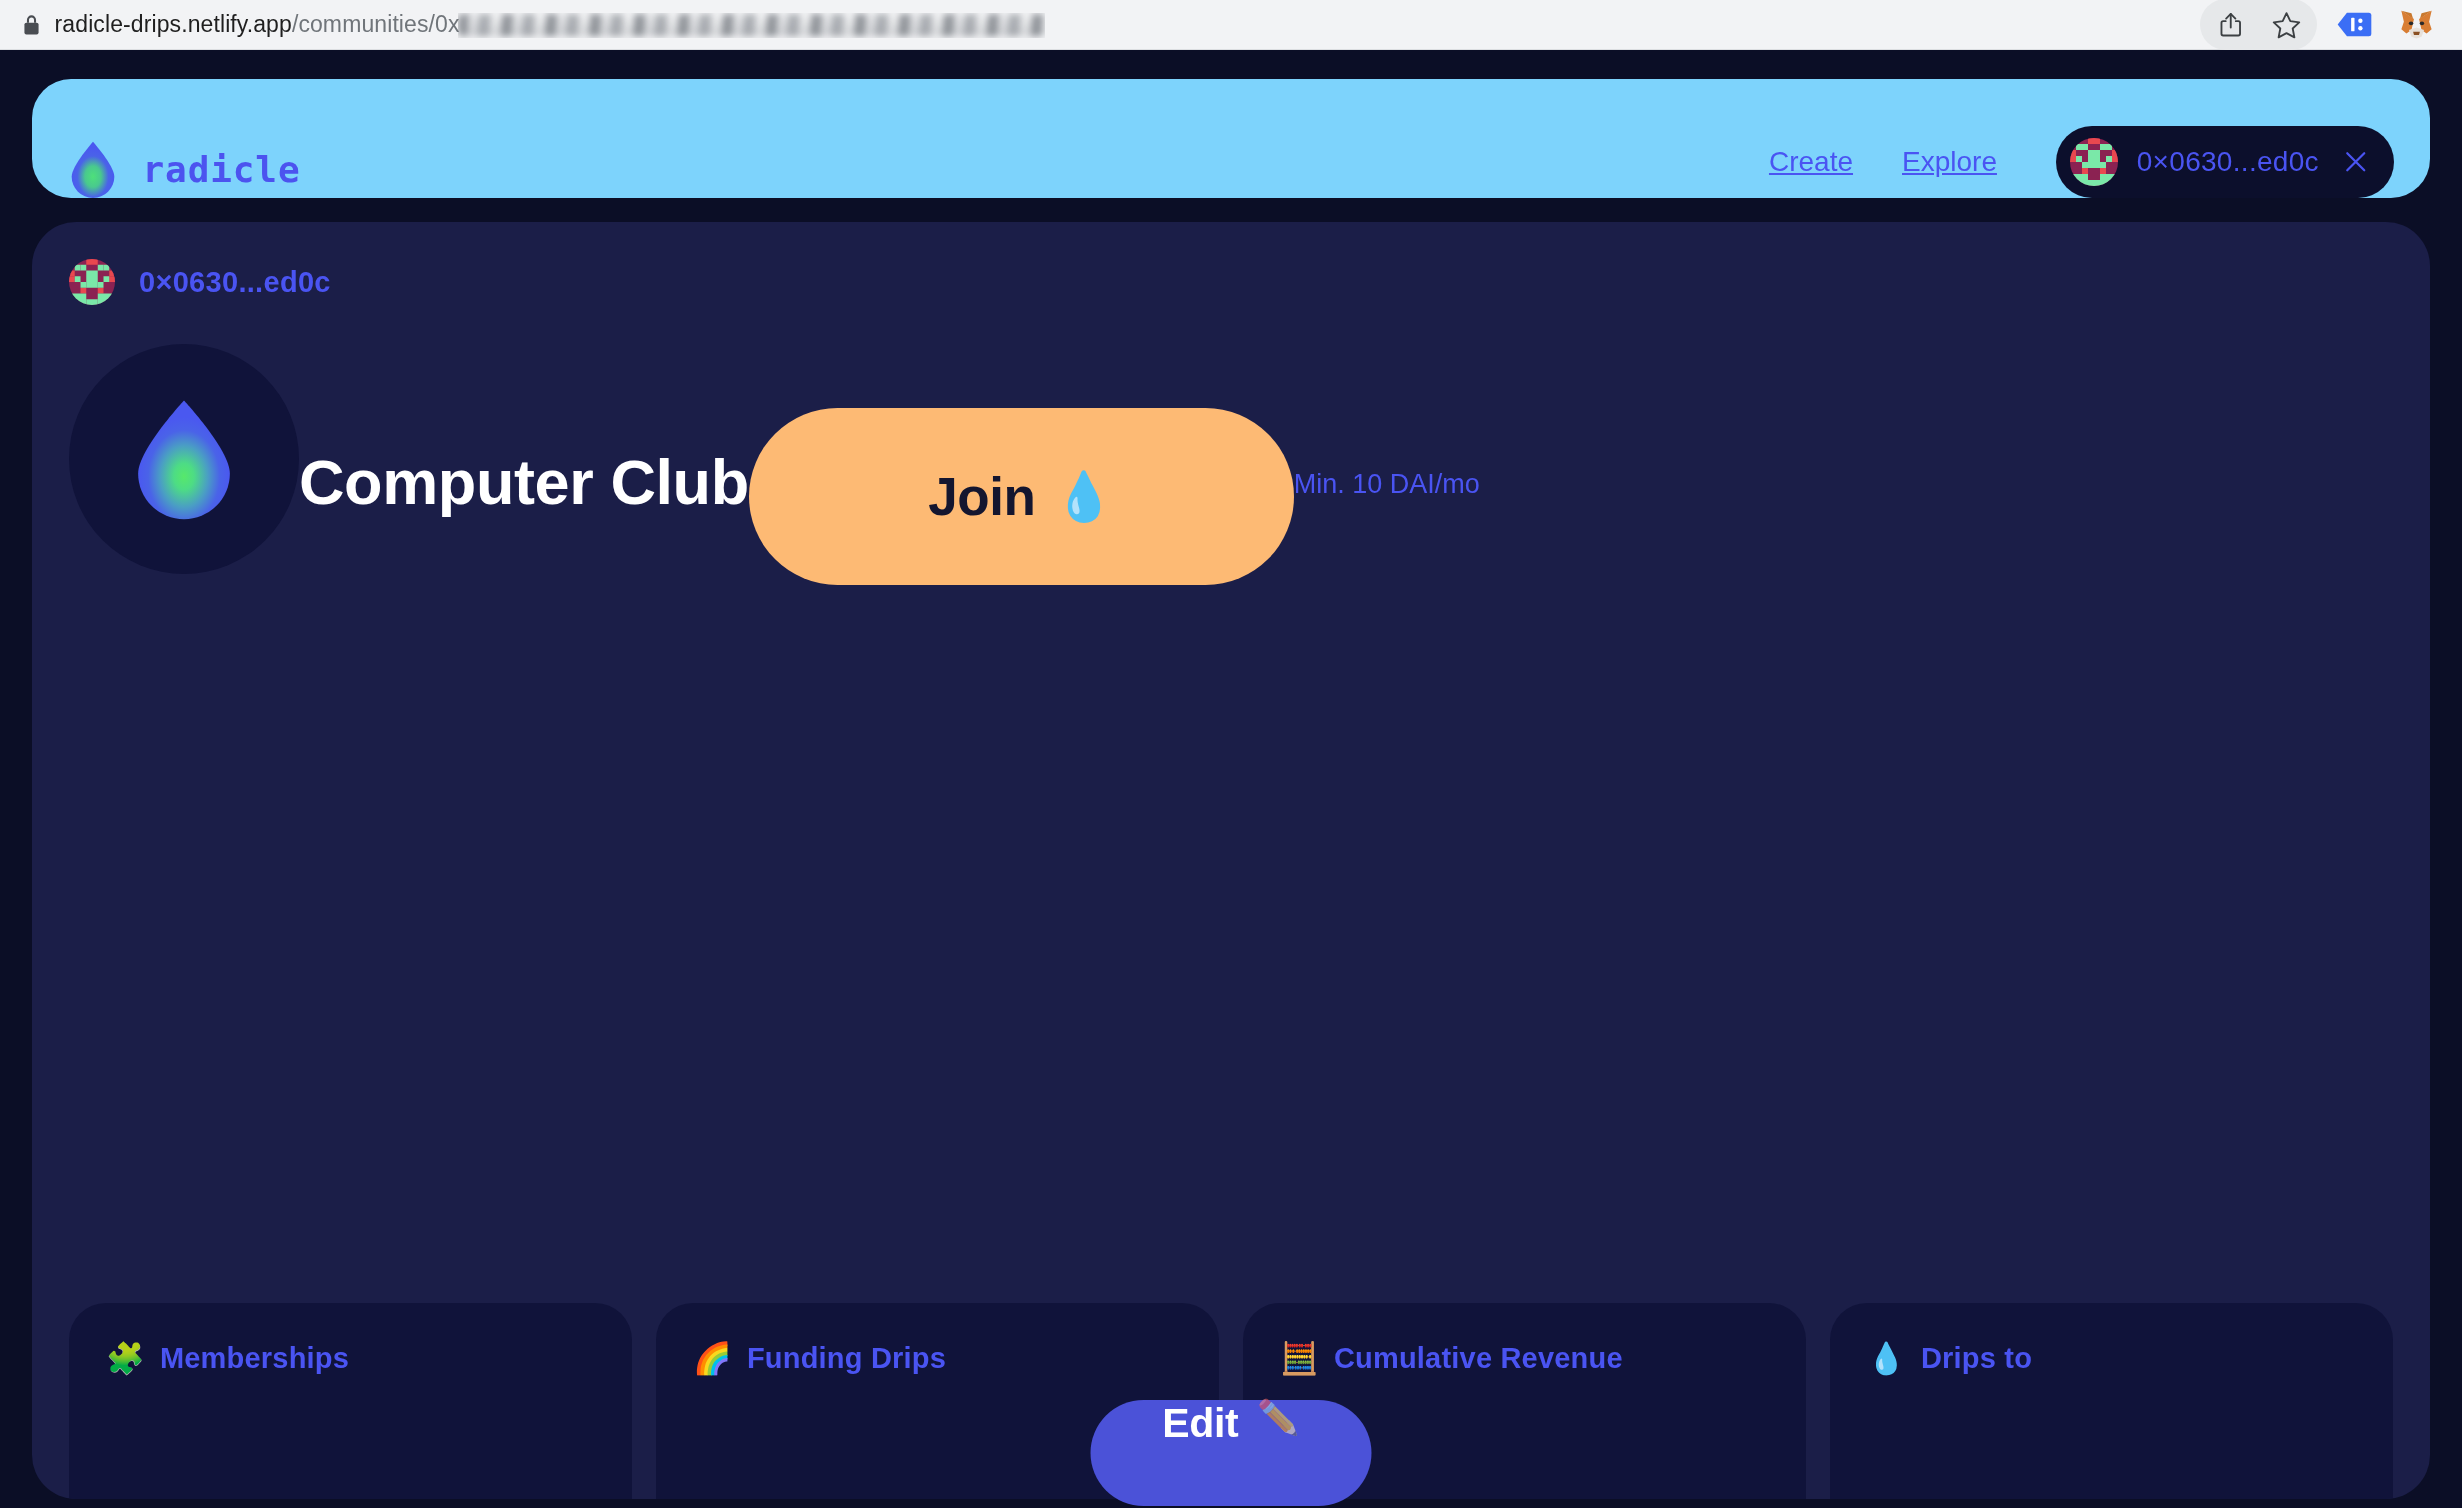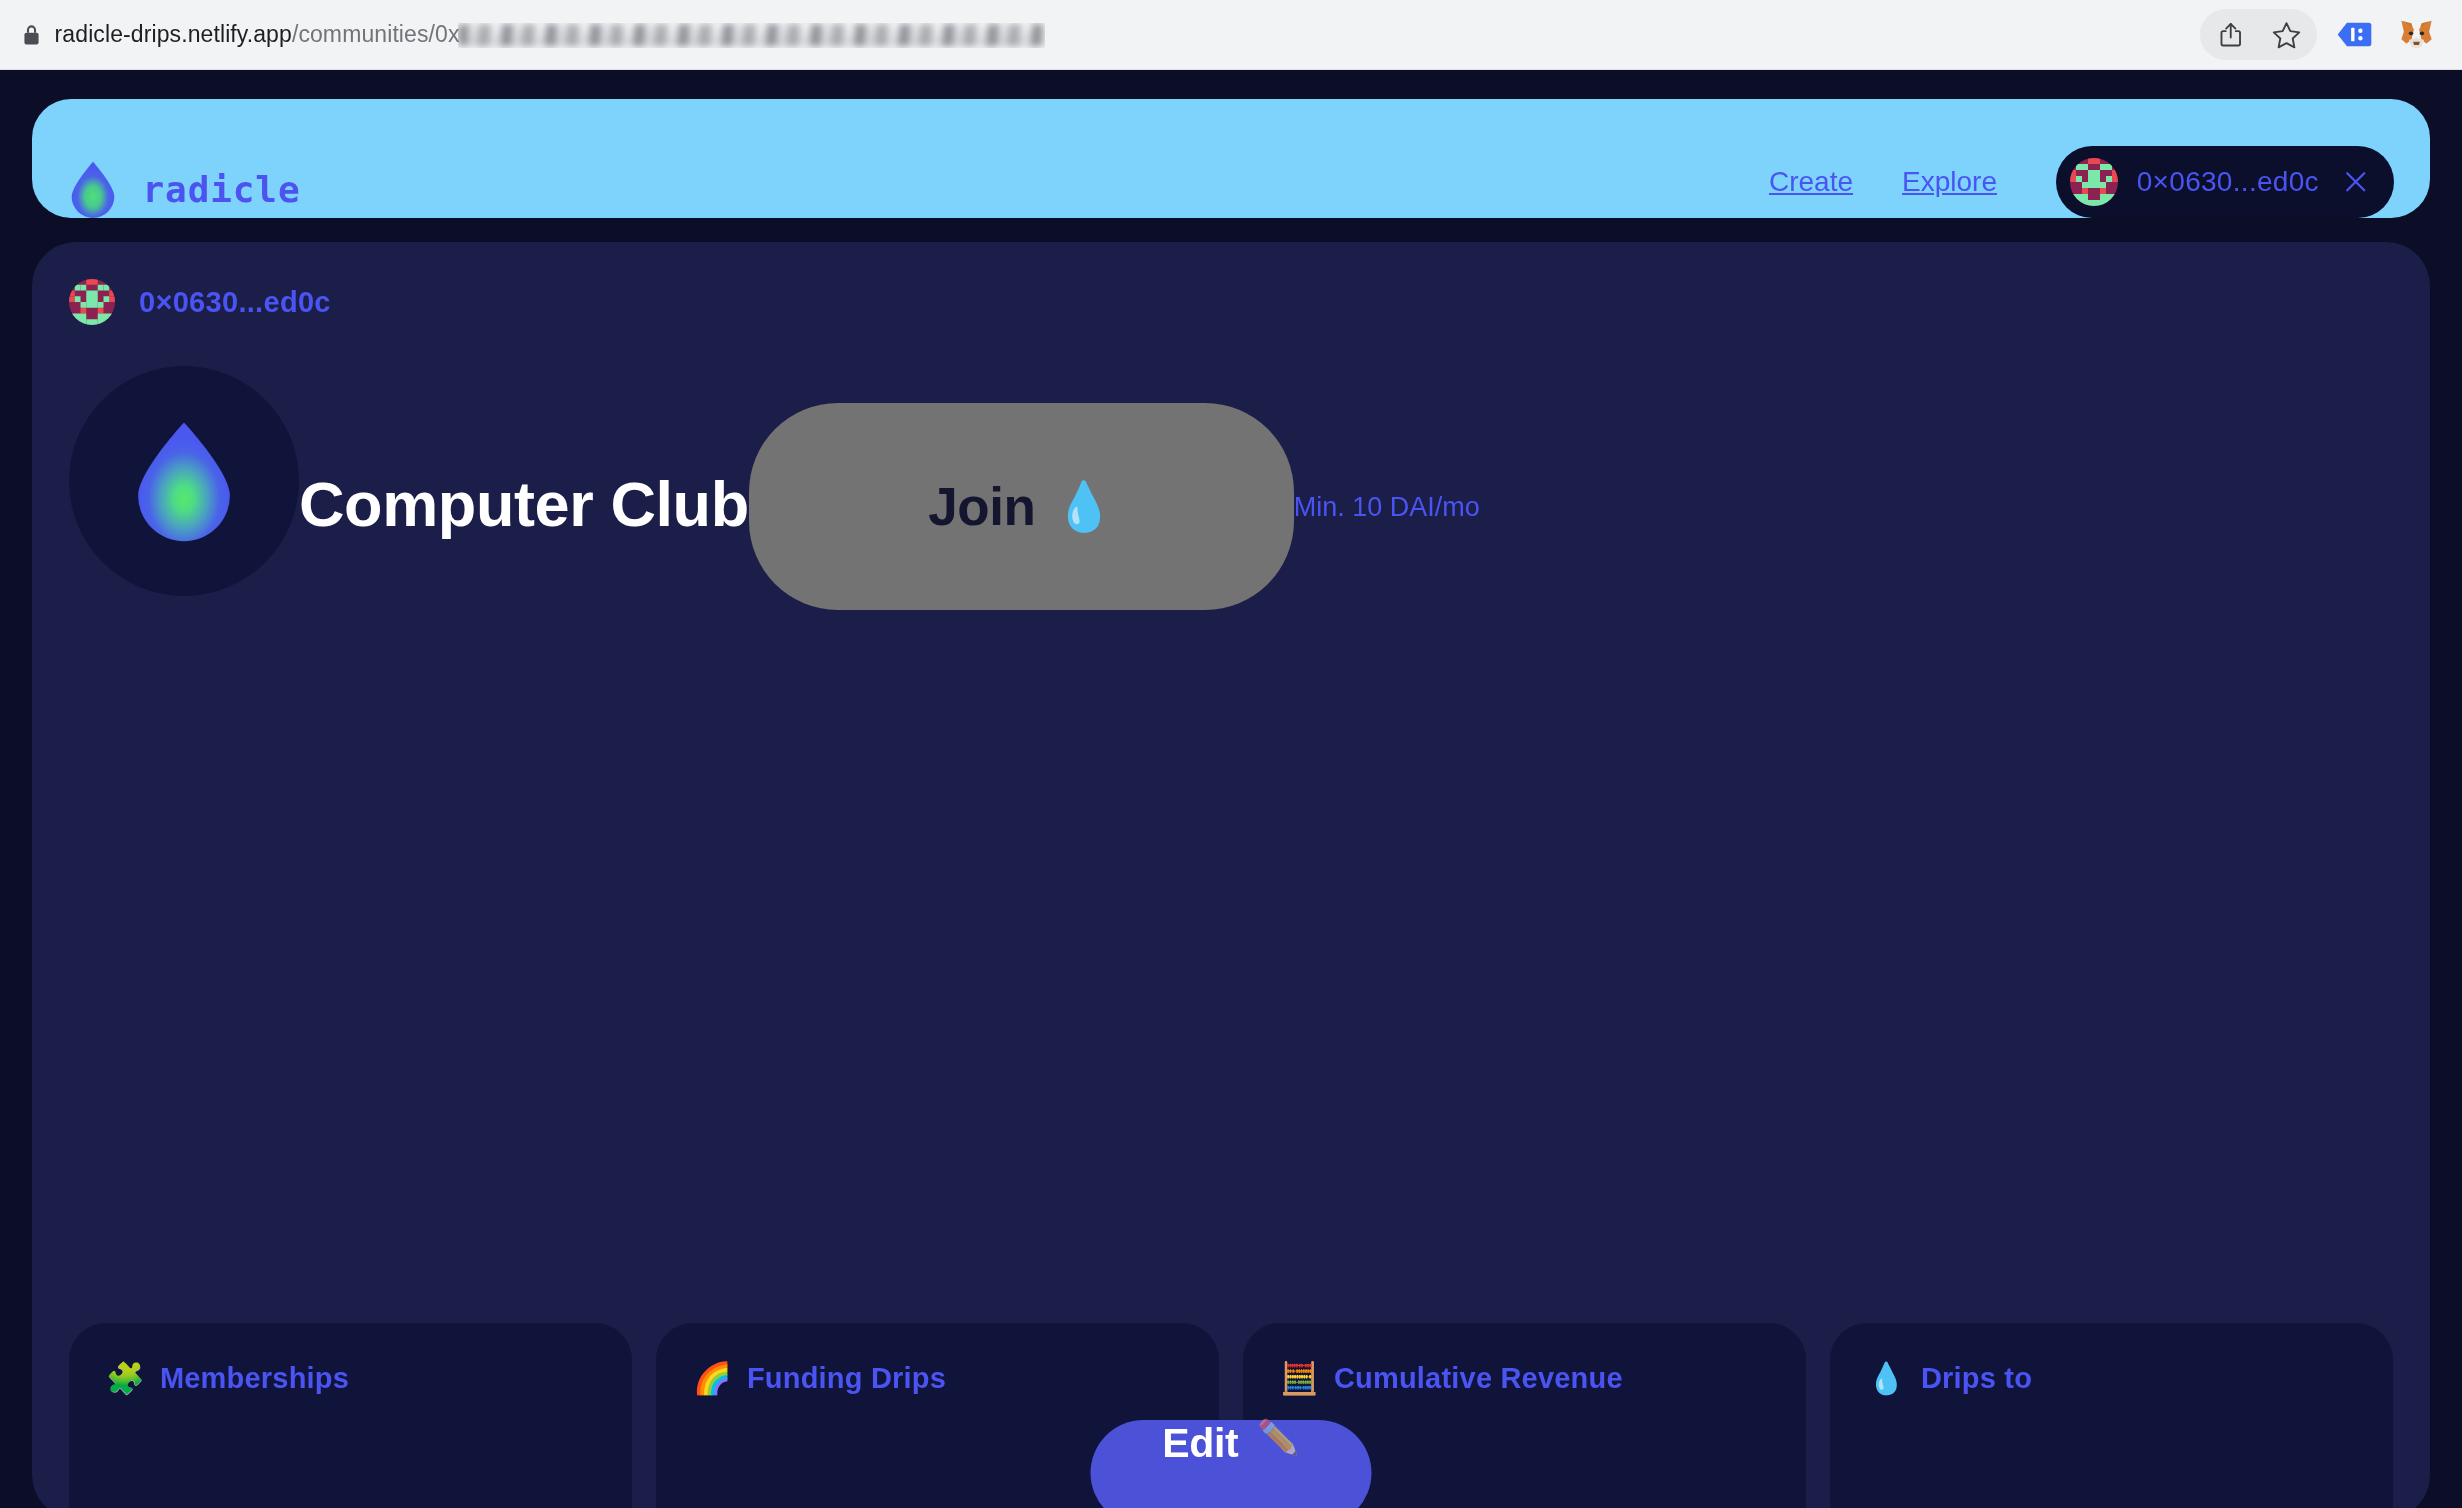--- a/index.html
+++ b/index.html
@@ -7,21 +7,21 @@
   html, body {
     width: 2462px;
     height: 1509px;
     overflow: hidden;
     font-family: "Liberation Sans", sans-serif;
     background: #0b0e26;
   }
 
   
   .browser-bar {
-    height: 70px;
+    height: 50px;
     width: 100%;
     background: #f2f3f5;
     display: flex;
     align-items: center;
     padding: 4px 22px;
     position: relative;
     border-bottom: 0.9px solid #dcdee1;
   }
   .url-wrap {
     display: flex;
@@ -210,25 +210,25 @@
 
   .project-title {
     margin-top: 46px;
     font-size: 63px;
     font-weight: 700;
     color: #ffffff;
     letter-spacing: -0.4px;
   }
 
   .join-btn {
-    margin-top: 51px;
+    margin-top: 76px;
     width: 545px;
-    height: 207px;
+    height: 177px;
     border-radius: 89px;
-    background: #737373;
+    background: #fdba74;
     display: flex;
     align-items: center;
     justify-content: center;
     gap: 19px;
     border: none;
     cursor: pointer;
   }
   .join-label {
     font-size: 53px;
     font-weight: 700;

